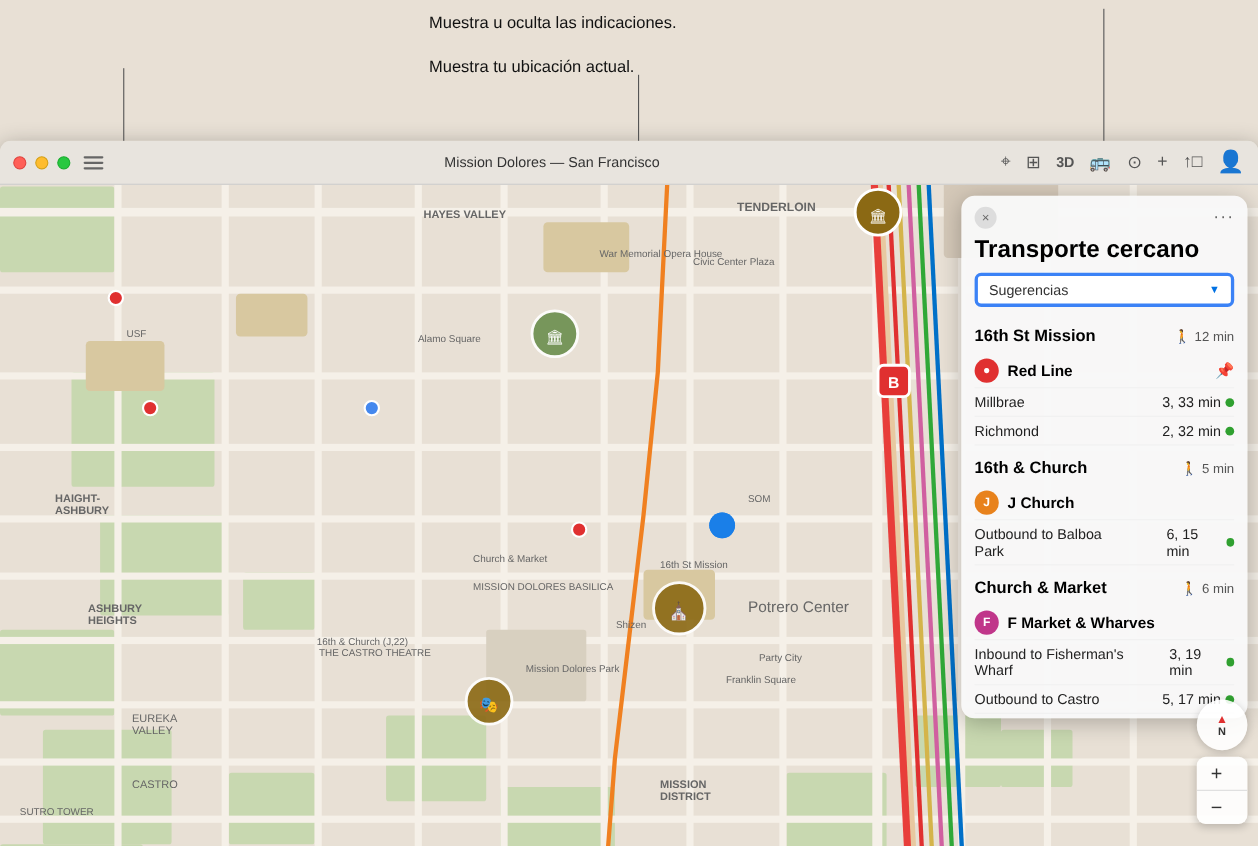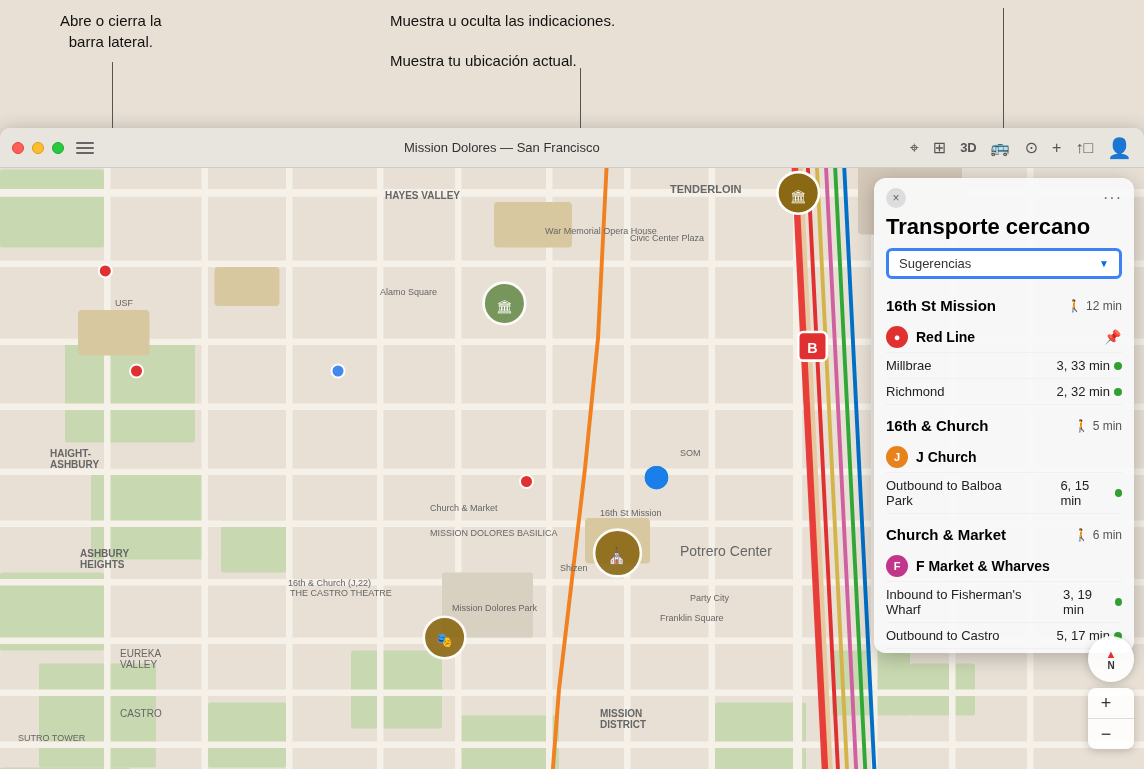--- a/index.html
+++ b/index.html
@@ -289,24 +289,20 @@
       color: #666;
       font-weight: 500;
       white-space: nowrap;
       pointer-events: none;
     }
   </style>
 </head>
 <body>
 
 <div class="annotation-area">
-  <div class="annotation-left">
-    <span style="white-space:pre-line;">Abre o cierra la
-barra lateral.</span>
-  </div>
   <div class="annotation-center" style="left:390px; top:10px;">
     <span>Muestra u oculta las indicaciones.</span>
   </div>
   <div class="annotation-center" style="left:390px; top:50px;">
     <span>Muestra tu ubicación actual.</span>
   </div>
 
   <div style="position:absolute; left:112px; top:62px; width:1px; height:66px; border-left:1px solid #555;"></div>
   <div style="position:absolute; left:580px; top:68px; width:1px; height:60px; border-left:1px solid #555;"></div>
   <div style="position:absolute; right:140px; top:8px; width:1px; height:120px; border-left:1px solid #555;"></div>
@@ -434,33 +430,33 @@
     <div class="map-label" style="left:385px; top:22px; font-weight:600;">HAYES VALLEY</div>
     <div class="map-label" style="left:50px; top:280px; font-weight:600;">HAIGHT-<br>ASHBURY</div>
     <div class="map-label" style="left:80px; top:380px; font-weight:600;">ASHBURY<br>HEIGHTS</div>
     <div class="map-label" style="left:670px; top:15px; font-weight:600; font-size:11px;">TENDERLOIN</div>
     <div class="map-label" style="left:680px; top:280px; font-size:9px;">SOM</div>
     <div class="map-label" style="left:120px; top:480px;">EUREKA<br>VALLEY</div>
     <div class="map-label" style="left:120px; top:540px;">CASTRO</div>
     <div class="map-label" style="left:600px; top:540px; font-weight:600;">MISSION<br>DISTRICT</div>
 
     <div class="map-label" style="left:115px; top:130px; font-size:9px; max-width:70px; text-align:left;">USF</div>
-    <div class="map-label" style="left:380px; top:119px; font-size:9px; text-align:right; max-width:80px;">Alamo Square</div>
+    <div class="map-label" style="left:380px; top:135px; font-size:9px; text-align:right; max-width:80px;">Alamo Square</div>
     <div class="map-label" style="left:545px; top:58px; font-size:9px; max-width:70px; text-align:center;">War Memorial Opera House</div>
     <div class="map-label" style="left:630px; top:65px; font-size:9px; max-width:70px; text-align:center;">Civic Center Plaza</div>
     <div class="map-label" style="left:288px; top:410px; font-size:9px; text-align:center; max-width:60px;">16th &amp; Church (J,22)</div>
     <div class="map-label" style="left:430px; top:335px; font-size:9px;">Church &amp; Market</div>
     <div class="map-label" style="left:600px; top:340px; font-size:9px;">16th St Mission</div>
     <div class="map-label" style="left:430px; top:360px; font-size:9px; max-width:70px; text-align:center;">MISSION DOLORES BASILICA</div>
     <div class="map-label" style="left:290px; top:420px; font-size:9px;">THE CASTRO THEATRE</div>
     <div class="map-label" style="left:18px; top:565px; font-size:9px;">SUTRO TOWER</div>
     <div class="map-label" style="left:680px; top:375px; font-size:14px;">Potrero Center</div>
     <div class="map-label" style="left:690px; top:425px; font-size:9px;">Party City</div>
     <div class="map-label" style="left:660px; top:445px; font-size:9px;">Franklin Square</div>
-    <div class="map-label" style="left:452px; top:435px; font-size:9px;">Mission Dolores Park</div>
+    <div class="map-label" style="left:478px; top:435px; font-size:9px;">Mission Dolores Park</div>
     <div class="map-label" style="left:560px; top:395px; font-size:9px;">Shizen</div>
 
     <div class="sidebar-panel">
       <div class="panel-header">
         <div class="panel-close-btn">×</div>
         <div class="panel-menu-btn">···</div>
       </div>
       <div class="panel-title">Transporte cercano</div>
       <div class="panel-dropdown">
         <span class="panel-dropdown-text">Sugerencias</span>

